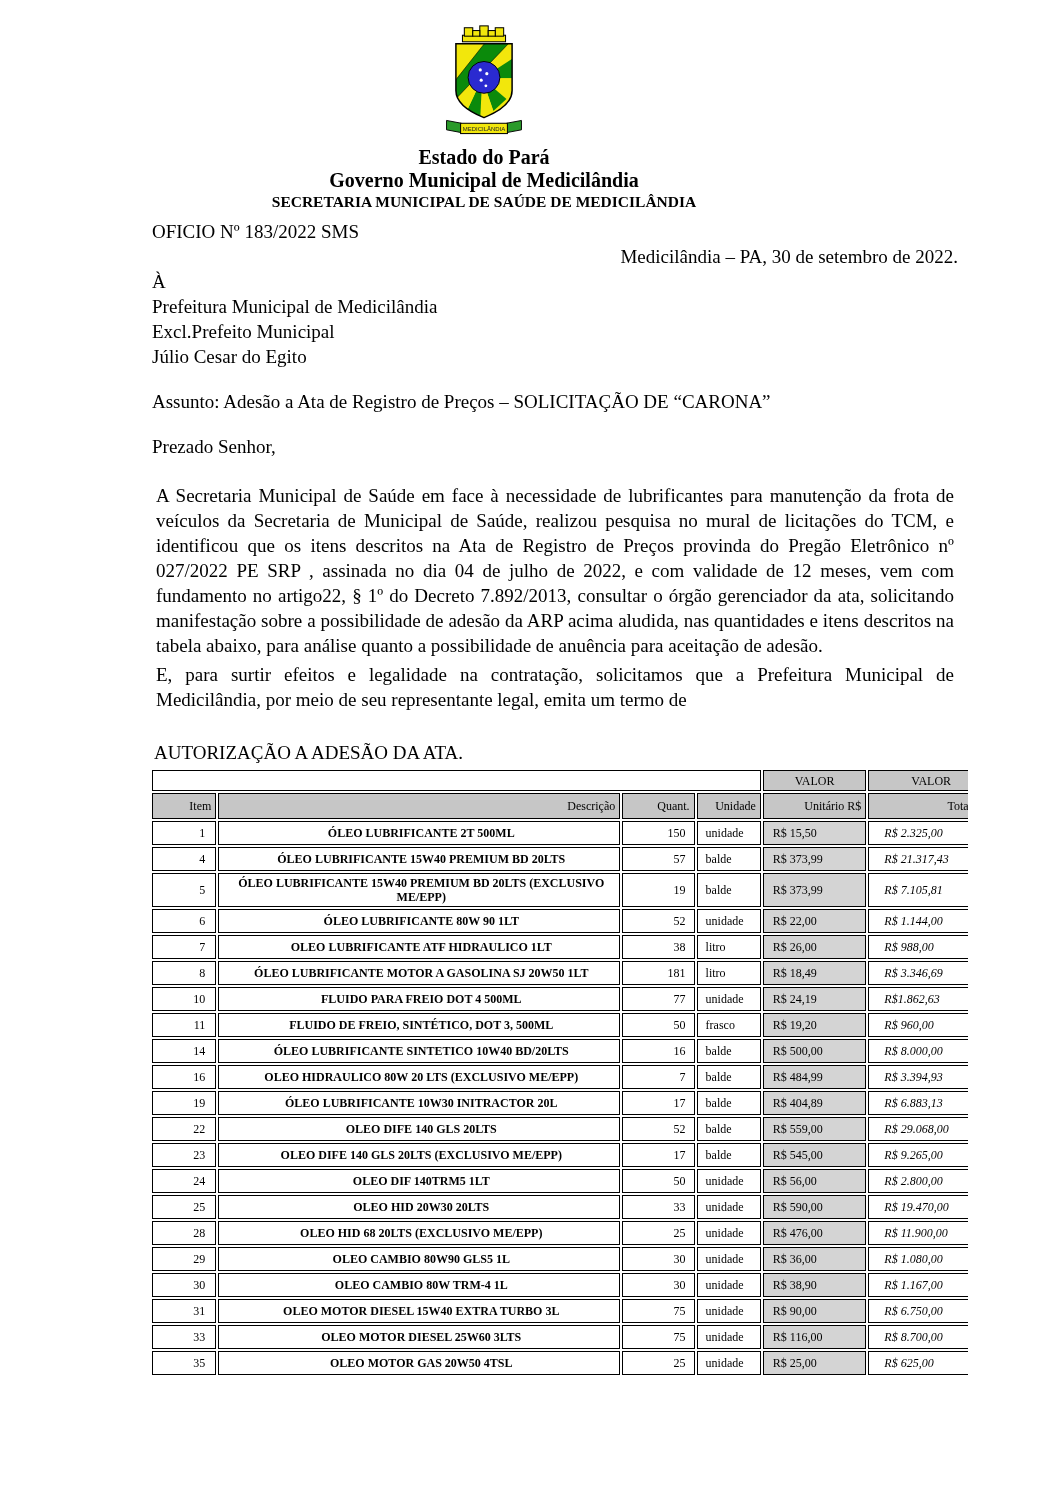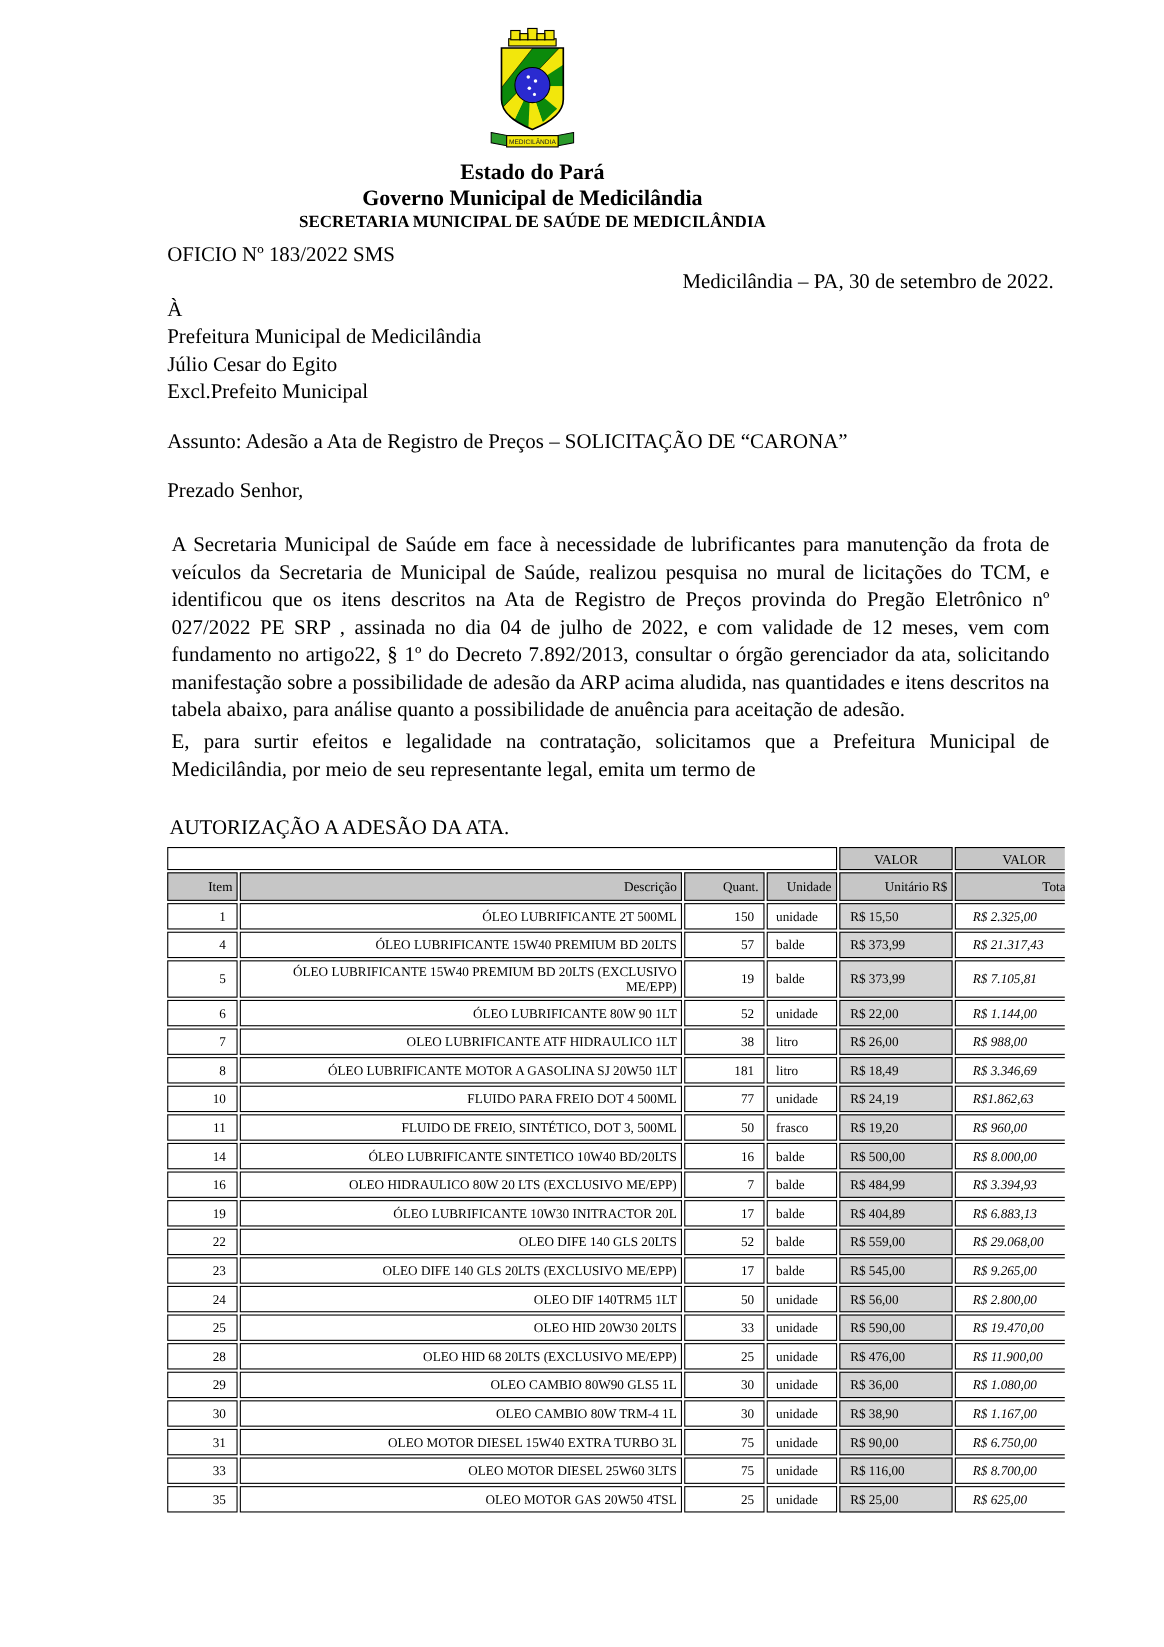--- a/index.html
+++ b/index.html
@@ -31,21 +31,21 @@
   table.items td,table.items th{
     border:1px solid #000;box-sizing:border-box;
     font-weight:normal;overflow:hidden;
     padding:2px 4px;vertical-align:middle;
   }
   td.empty{border:none;background:transparent;}
   th.gray{background:#c6c6c6;text-align:center;height:21px;margin-top:45px;}
   tr.head-row th{background:#c6c6c6;text-align:right;height:26px;}
   tbody td{height:24px;background:#fff;}
   tbody td.c0{text-align:right;padding-right:10px;}
-  tbody td.c1{text-align:right;padding-left:8px;}
+  tbody td.c1{text-align:center;padding-left:8px;font-weight:bold;}
   tbody td.c2{text-align:right;padding-right:8px;}
   tbody td.c3{text-align:left;padding-left:8px;}
   tbody td.c4{text-align:left;padding-left:9px;background:#d4d4d4;}
   tbody td.c5{text-align:left;padding-left:15px;font-style:italic;}
 </style>
 </head>
 <body>
 
 <div class="page">
 
@@ -94,22 +94,22 @@
 
   <div class="hdr-state">Estado do Pará</div>
   <div class="hdr-gov">Governo Municipal de Medicilândia</div>
   <div class="hdr-sec">SECRETARIA MUNICIPAL DE SAÚDE DE MEDICILÂNDIA</div>
 
   <div class="letter">
     <div class="line">OFICIO Nº 183/2022 SMS</div>
     <div class="line date-line">Medicilândia – PA, 30 de setembro de 2022.</div>
     <div class="line">À</div>
     <div class="line">Prefeitura Municipal de Medicilândia</div>
+    <div class="line">Excl.Prefeito Municipal</div>
     <div class="line">Júlio Cesar do Egito</div>
-    <div class="line">Excl.Prefeito Municipal</div>
     <div class="spacer"></div>
     <div class="line">Assunto: Adesão a Ata de Registro de Preços – SOLICITAÇÃO DE “CARONA”</div>
     <div class="spacer"></div>
     <div class="line">Prezado Senhor,</div>
     <div class="spacer"></div>
     <p class="para">A Secretaria Municipal de Saúde em face à necessidade de lubrificantes para manutenção da frota de veículos da Secretaria de Municipal de Saúde, realizou pesquisa no mural de licitações do TCM, e identificou que os itens descritos na Ata de Registro de Preços provinda do Pregão Eletrônico nº 027/2022 PE SRP , assinada no dia 04 de julho de 2022, e com validade de 12 meses, vem com fundamento no artigo22, § 1º do Decreto 7.892/2013, consultar o órgão gerenciador da ata, solicitando manifestação sobre a possibilidade de adesão da ARP acima aludida, nas quantidades e itens descritos na tabela abaixo, para análise quanto a possibilidade de anuência para aceitação de adesão.</p>
     <p class="para">E, para surtir efeitos e legalidade na contratação, solicitamos que a Prefeitura Municipal de Medicilândia, por meio de seu representante legal, emita um termo de</p>
     <div class="spacer-sm"></div>
     <p class="auth">AUTORIZAÇÃO A ADESÃO DA ATA.</p>
   </div>

